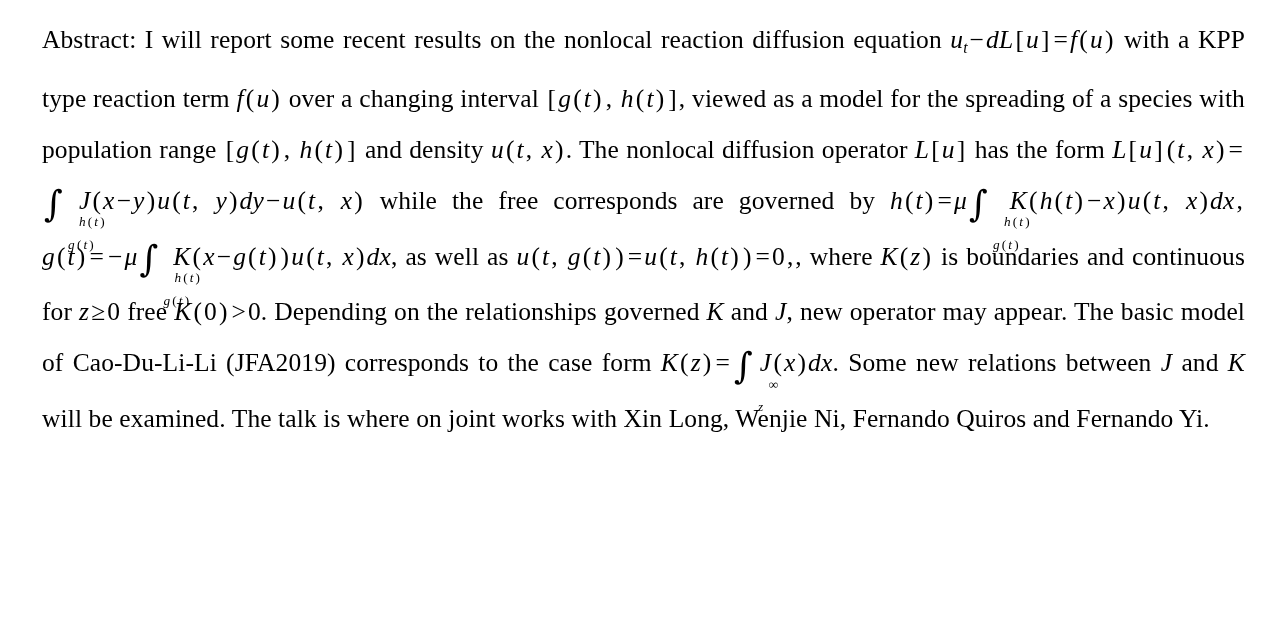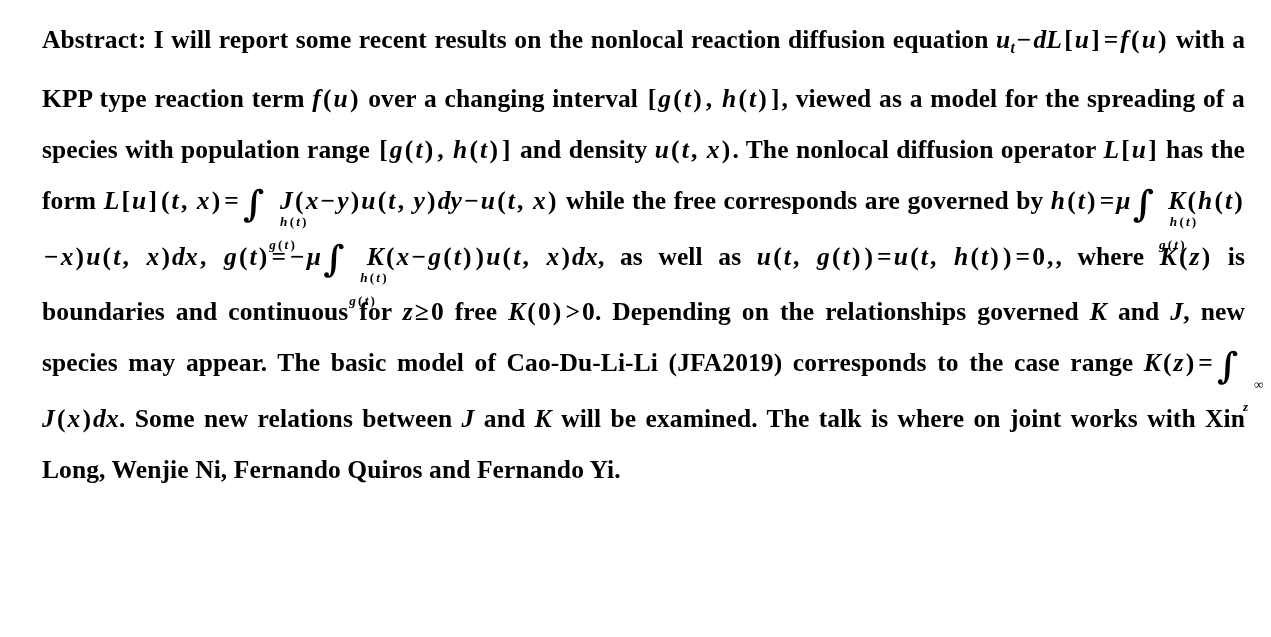--- a/index.html
+++ b/index.html
@@ -13,21 +13,20 @@
     overflow: hidden;
     font-family: "Liberation Serif", serif;
     color: #000000;
   }
   .page {
     position: relative;
     width: 1271px;
     height: 637px;
     box-sizing: border-box;
     padding: 14px 26px 0 42px;
-    font-weight: bold;
   }
   .abstract {
     font-size: 25.5px;
     line-height: 51px;
     text-align: justify;
     text-justify: inter-word;
     letter-spacing: 0.1px;
   }
   .abstract .lbl {
     font-family: "Liberation Serif", serif;
@@ -123,25 +122,25 @@
     <span>as</span>
     <span class="mi">u</span><span class="mo">(</span><span class="mi">t</span><span class="mo">,</span> <span class="mi">g</span><span class="mo">(</span><span class="mi">t</span><span class="mo">)</span><span class="mo">)</span><span class="mo">=</span><span class="mi">u</span><span class="mo">(</span><span class="mi">t</span><span class="mo">,</span> <span class="mi">h</span><span class="mo">(</span><span class="mi">t</span><span class="mo">)</span><span class="mo">)</span><span class="mo">=</span><span class="mn">0</span><span class="mo">,</span><span>, where</span>
     <span class="mi">K</span><span class="mo">(</span><span class="mi">z</span><span class="mo">)</span>
     <span>is boundaries and continuous for</span>
     <span class="mi">z</span><span class="mo">≥</span><span class="mn">0</span>
 
     <span>free</span>
     <span class="mi">K</span><span class="mo">(</span><span class="mn">0</span><span class="mo">)</span><span class="mo">&gt;</span><span class="mn">0</span><span>. Depending on the relationships governed</span>
     <span class="mi">K</span>
     <span>and</span>
-    <span class="mi">J</span><span>, new species</span>
+    <span class="mi">J</span><span>, new operator</span>
 
     <span>may appear. The basic model of Cao-Du-Li-Li (JFA2019) corresponds to the case</span>
 
-    <span>range</span>
+    <span>form</span>
     <span class="mi">K</span><span class="mo">(</span><span class="mi">z</span><span class="mo">)</span><span class="mo">=</span><span class="intg narrow"><span class="sym">∫</span><span class="lims"><span class="up">∞</span><span class="lo">z</span></span></span><span class="mi">J</span><span class="mo">(</span><span class="mi">x</span><span class="mo">)</span><span class="mi">dx</span><span>. Some new relations between</span>
     <span class="mi">J</span>
     <span>and</span>
     <span class="mi">K</span>
     <span>will be examined.</span>
 
     <span>The talk is where on joint works with Xin Long, Wenjie Ni, Fernando Quiros and</span>
     <span>Fernando Yi.</span>
   </div>
 </div>

